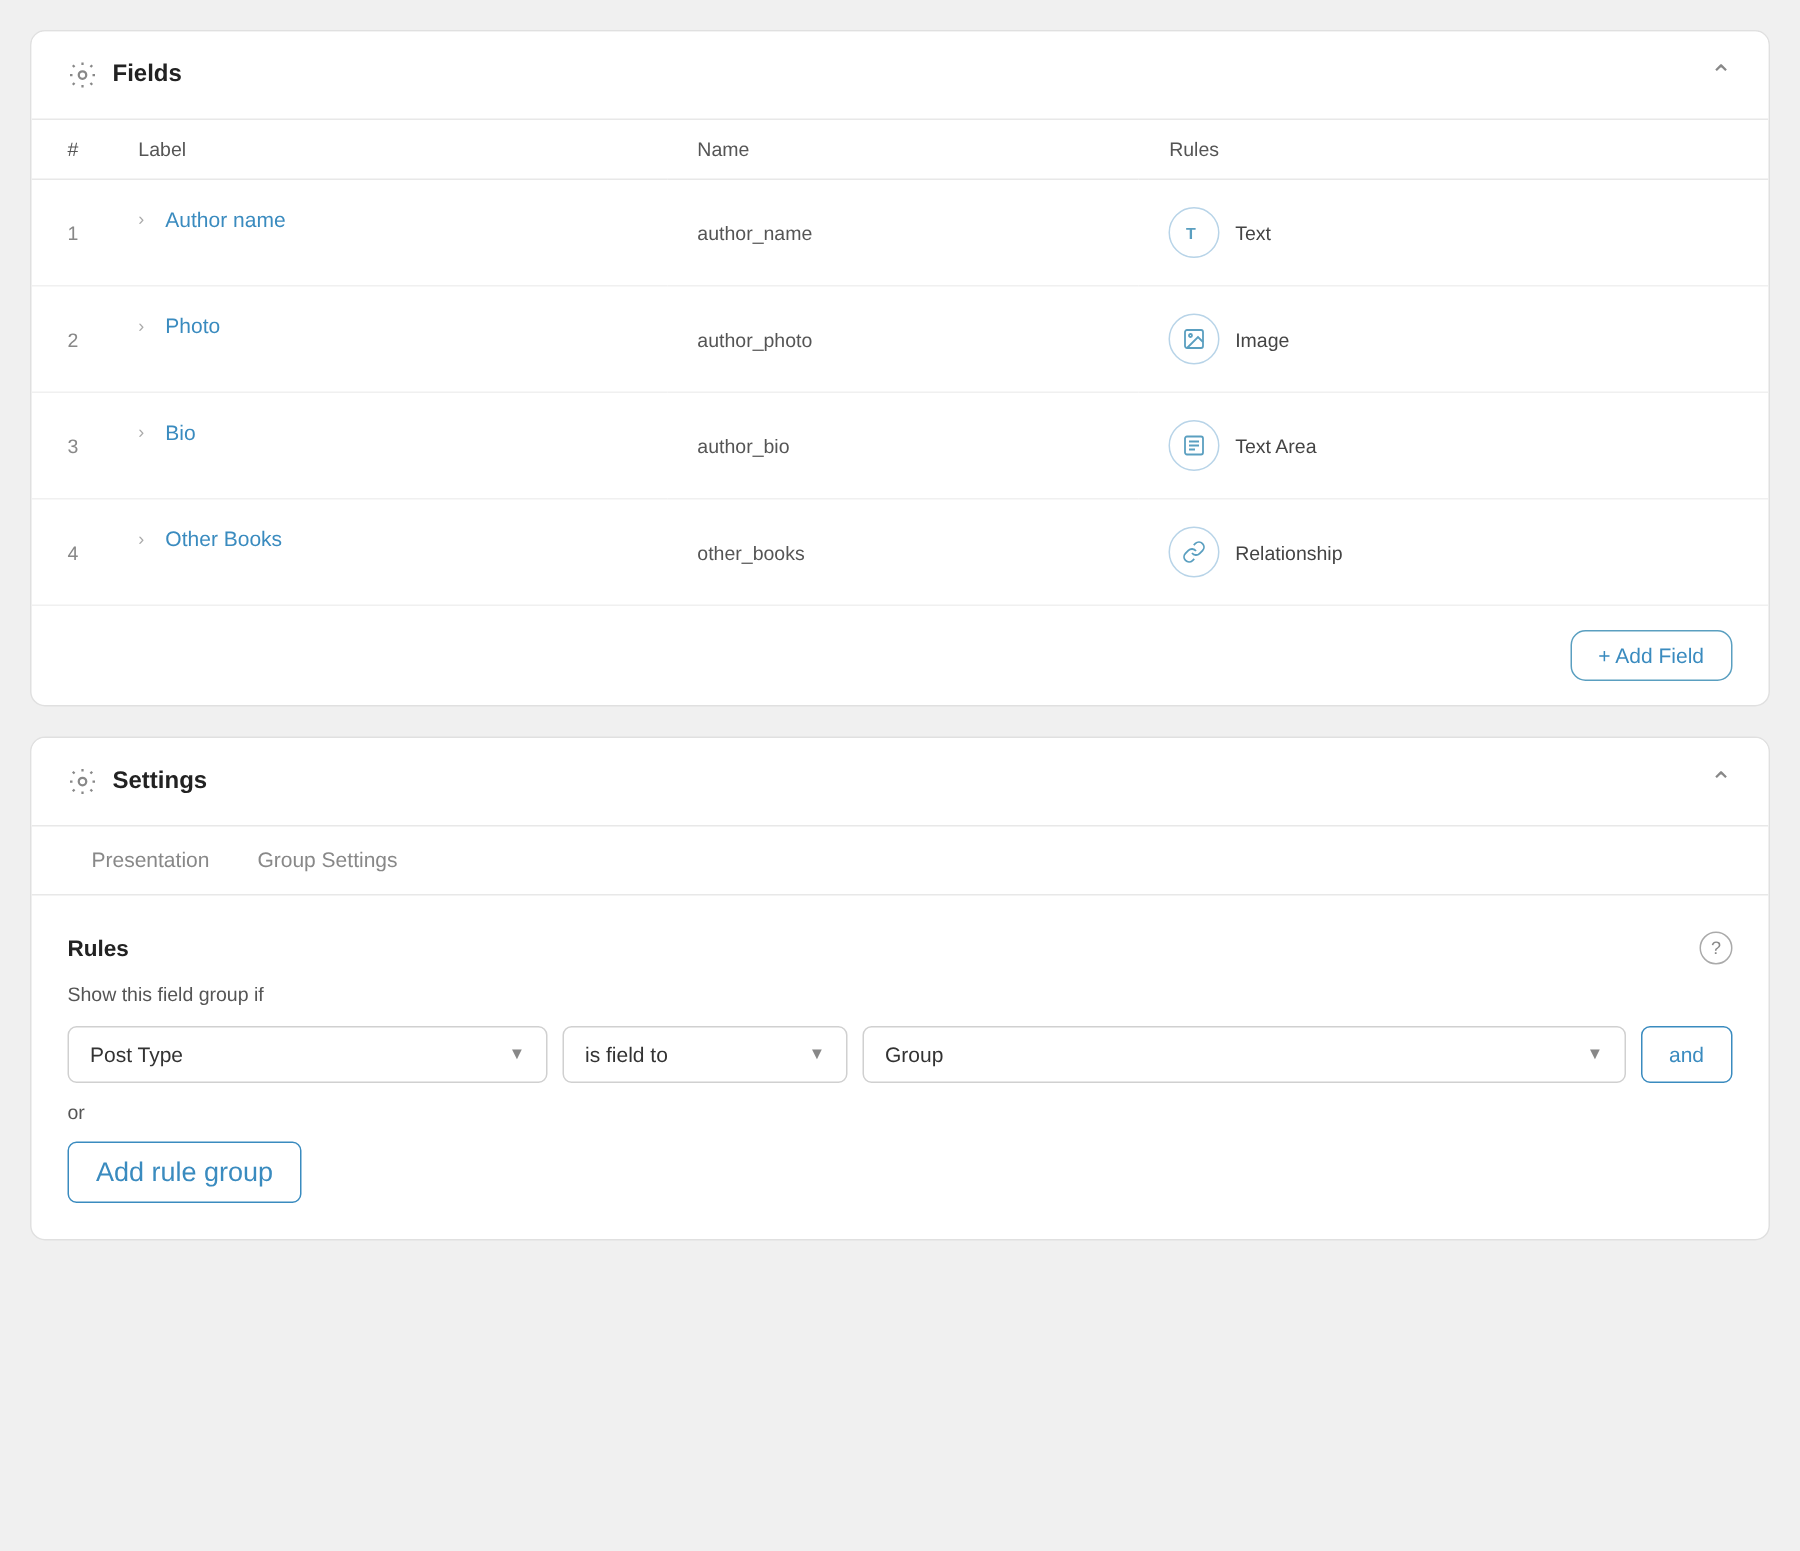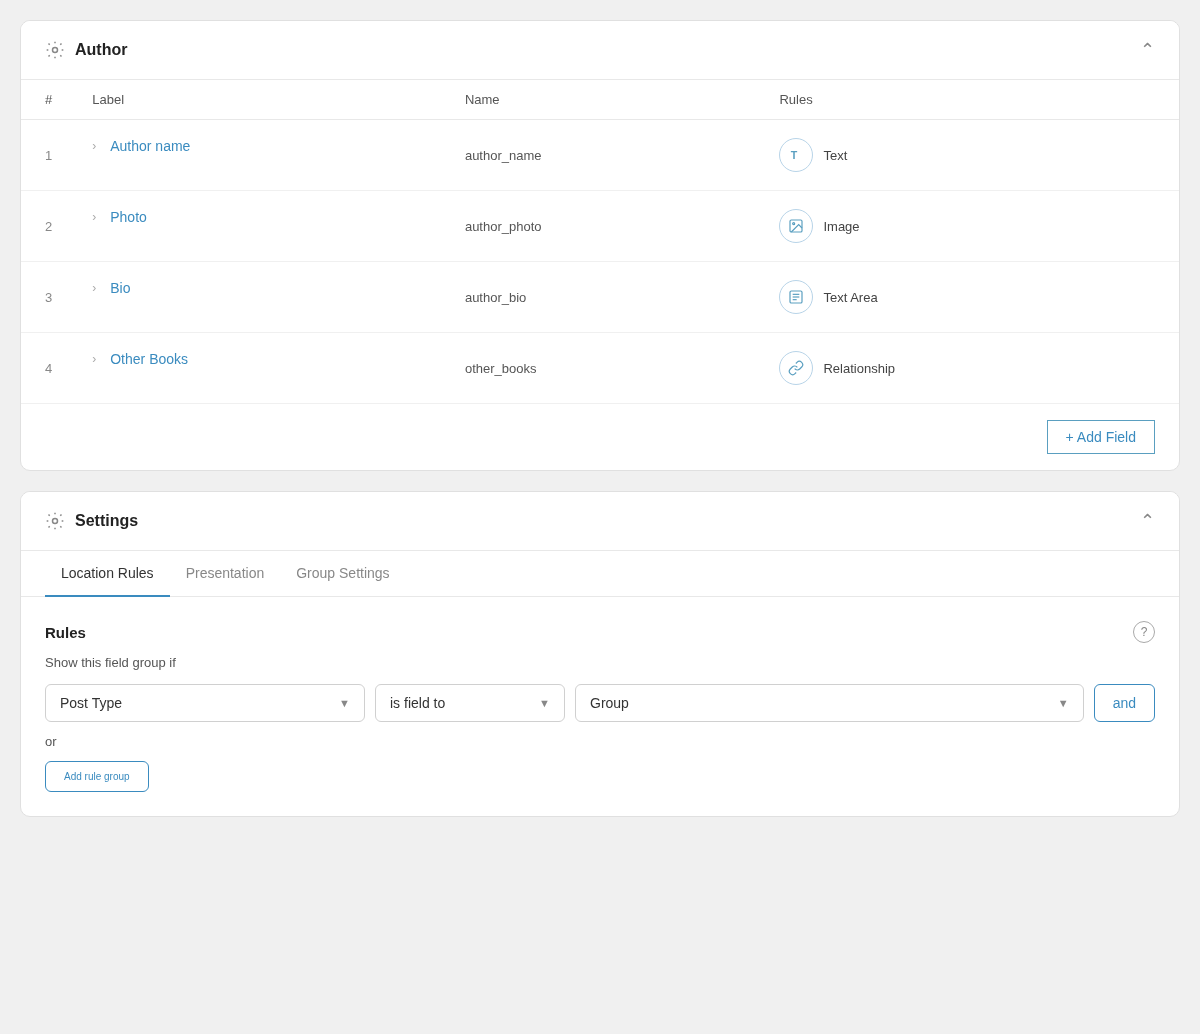--- a/index.html
+++ b/index.html
@@ -120,21 +120,21 @@
       display: flex;
       justify-content: flex-end;
       padding: 16px 24px;
       border-top: 1px solid #f0f0f0;
     }
     .add-field-btn {
       border: 1.5px solid #5a9fc0;
       background: #fff;
       color: #3a8bbf;
       padding: 8px 18px;
-      border-radius: 0;
+      border-radius: 10px;
       cursor: pointer;
       font-size: 14px;
       display: flex;
       align-items: center;
       gap: 6px;
     }
 
     
     .settings-panel .panel-header {
       border-bottom: 1px solid #e8e8e8;
@@ -232,42 +232,42 @@
       color: #555;
       margin-bottom: 12px;
     }
     .add-rule-group-btn {
       border: 1.5px solid #3a8bbf;
       background: #fff;
       color: #3a8bbf;
       padding: 9px 18px;
       border-radius: 6px;
       cursor: pointer;
-      font-size: 10px;
+      font-size: 18px;
     }
     .caret {
       font-size: 11px;
       color: #888;
     }
     .gear-svg, .fields-svg {
       width: 20px;
       height: 20px;
     }
   </style>
 </head>
 <body>
 
 <div class="panel">
   <div class="panel-header">
     <div class="panel-header-left">
       <svg class="fields-svg" viewBox="0 0 24 24" fill="none" stroke="#888" stroke-width="1.8">
         <circle cx="12" cy="12" r="3"></circle>
         <path d="M12 2v2M12 20v2M4.22 4.22l1.42 1.42M18.36 18.36l1.42 1.42M2 12h2M20 12h2M4.22 19.78l1.42-1.42M18.36 5.64l1.42-1.42"></path>
       </svg>
-      <span>Author</span>
+      <span>Fields</span>
     </div>
     <span class="chevron-icon">⌃</span>
   </div>
 
   <table class="fields-table">
     <thead>
       <tr>
         <th>#</th>
         <th>Label</th>
         <th>Name</th>
@@ -367,21 +367,20 @@
       <svg class="gear-svg" viewBox="0 0 24 24" fill="none" stroke="#888" stroke-width="1.8">
         <circle cx="12" cy="12" r="3"></circle>
         <path d="M12 2v2M12 20v2M4.22 4.22l1.42 1.42M18.36 18.36l1.42 1.42M2 12h2M20 12h2M4.22 19.78l1.42-1.42M18.36 5.64l1.42-1.42"></path>
       </svg>
       <span>Settings</span>
     </div>
     <span class="chevron-icon">⌃</span>
   </div>
 
   <div class="tabs">
-    <div class="tab active">Location Rules</div>
     <div class="tab">Presentation</div>
     <div class="tab">Group Settings</div>
   </div>
 
   <div class="settings-content">
     <div class="rules-header">
       <span class="rules-title">Rules</span>
       <div class="help-icon">?</div>
     </div>
 

